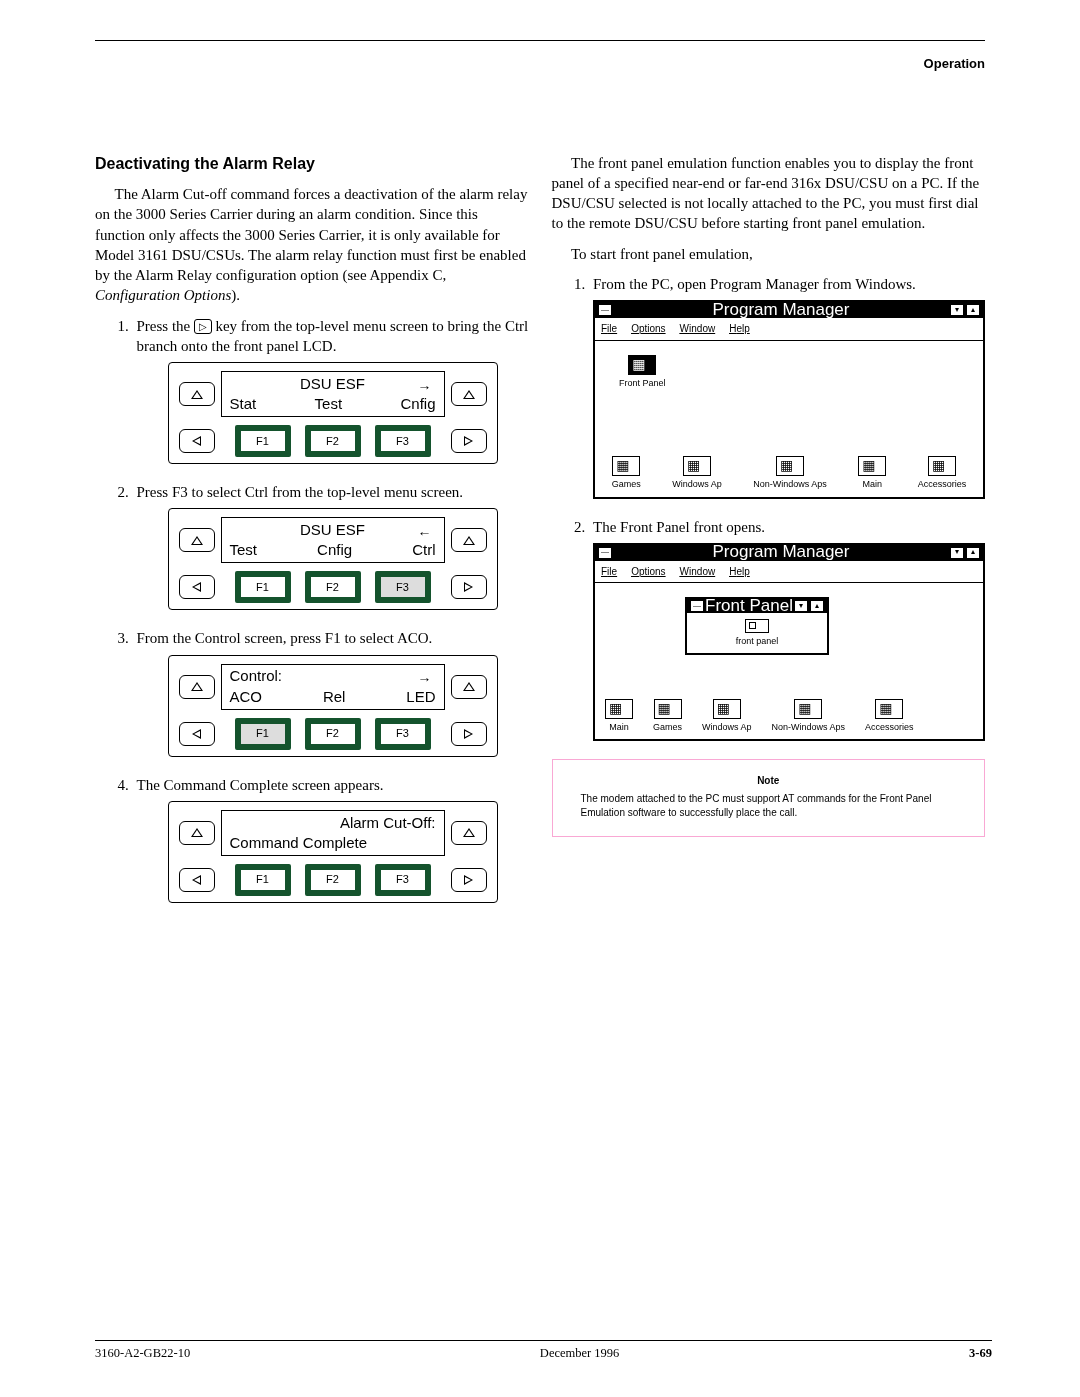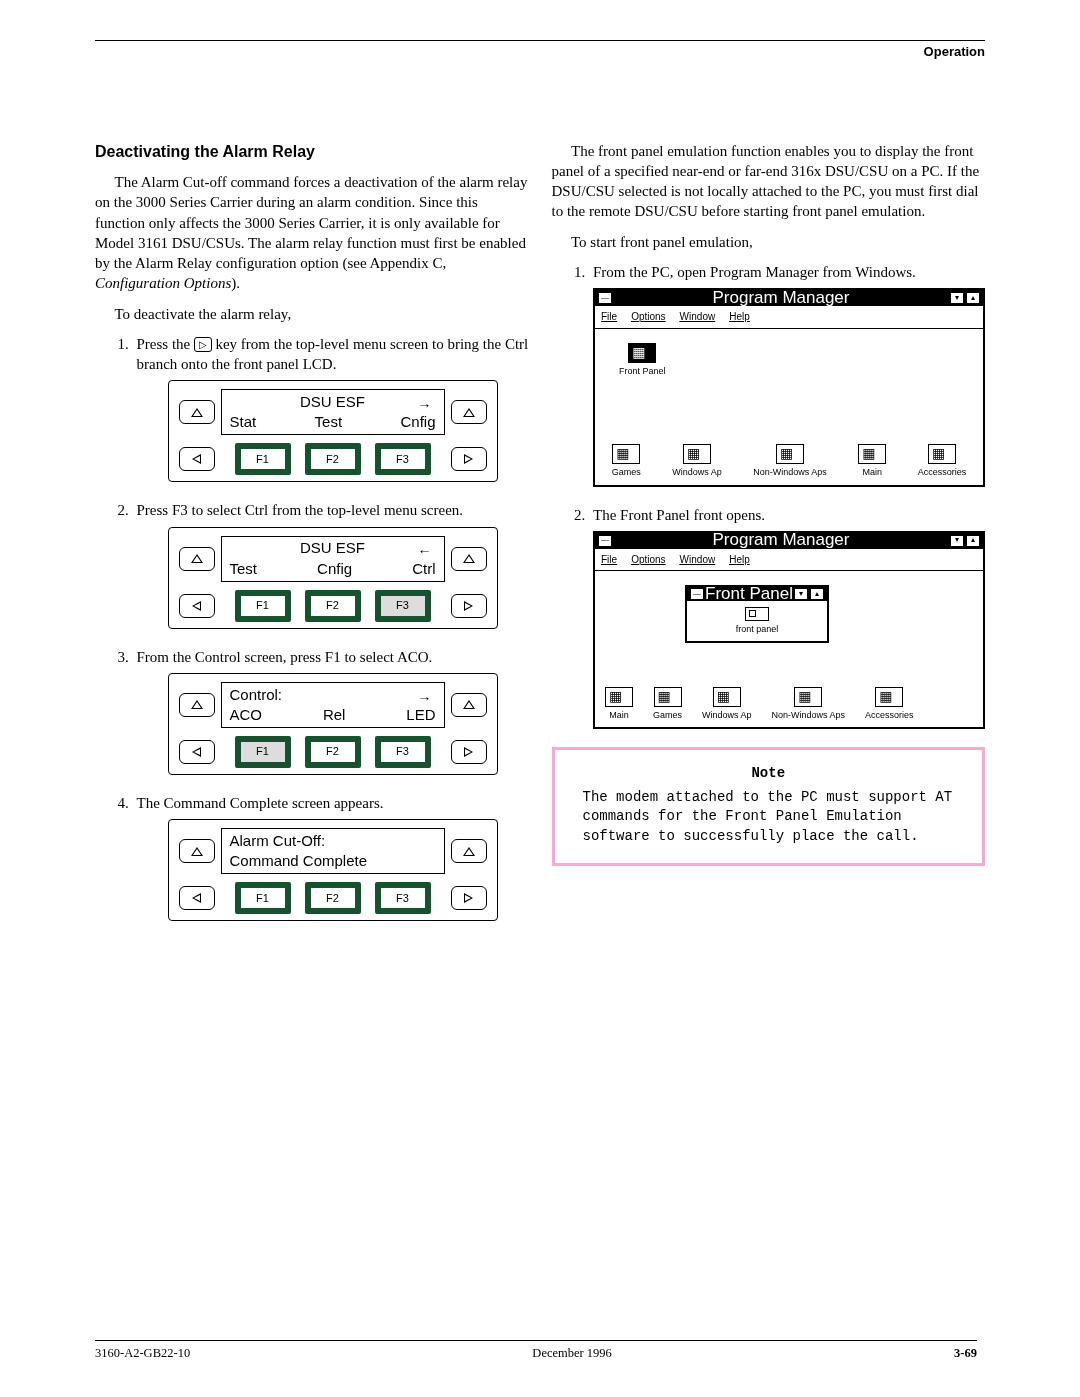--- a/index.html
+++ b/index.html
@@ -1,18 +1,18 @@
 <!DOCTYPE html>
 <html><head>
 <meta charset="utf-8">
 <style>
 body{margin:0;background:#fff;font-family:"Times New Roman",Times,serif;font-size:15px;color:#000;line-height:1.35}
 .page{width:1080px;height:1397px;margin:0 auto;position:relative;box-sizing:border-box;padding:40px 95px 30px}
 .hr{border:none;border-top:1px solid #000;margin:0}
-.header{display:flex;justify-content:flex-end;margin-top:2px}
+.header{display:flex;justify-content:flex-end;margin-top:14px}
 .header span{font-weight:bold;font-size:13px;font-family:Arial,sans-serif}
 .columns{display:flex;gap:23px;margin-top:80px}
 .col{flex:1;min-width:0}
 .section-title{font-family:Arial,Helvetica,sans-serif;font-weight:bold;font-size:16px;margin-bottom:10px}
 .h1{font-family:Arial,Helvetica,sans-serif;font-weight:bold;font-size:24px;line-height:1.15;margin-bottom:12px}
 .para{margin:0 0 10px;text-indent:1.3em}
 .ital{font-style:italic}
 ol.steps{list-style:decimal;padding-left:2.5em;margin:4px 0}
 ol.steps li{margin-bottom:10px;padding-left:4px}
 .lcd{border:1.5px solid #000;border-radius:4px;padding:8px 10px 6px;margin:6px auto 18px;width:308px;font-family:Arial,Helvetica,sans-serif}
@@ -47,44 +47,43 @@
 .picon.dark .ibox{background:#000}
 .picon.dark .ibox::before{color:#fff}
 .pm-icons{display:flex;gap:18px;position:absolute;bottom:6px;left:10px;right:10px;justify-content:space-around}
 .pm-top{margin:4px 0 0 18px}
 .pm-sub{border:2px solid #000;position:absolute;left:90px;top:14px;width:140px}
 .pm-sub .pm-title{height:14px}
 .pm-sub-body{padding:6px;display:flex;flex-direction:column;align-items:center;gap:2px}
 .pm-sub-body .dev{border:1px solid #000;width:22px;height:12px;position:relative;display:inline-block}
 .pm-sub-body .dev::before{content:"";position:absolute;left:3px;top:2px;width:5px;height:5px;border:1px solid #000}
 .pm-sub-body .lbl{font-size:9px}
-.note-box{border:3px solid #f9a8d4;padding:14px 28px 16px;margin-top:8px;font-family:Liberation Mono, monospace;font-size:14px;line-height:1.4}
+.note-box{border:1px solid #f9a8d4;padding:14px 28px 16px;margin-top:8px;font-family:Liberation Sans, sans-serif;font-size:10px;line-height:1.4}
 .note-box .note-title{text-align:center;font-weight:bold;margin-bottom:4px}
 .key-right{display:inline-block;border:1px solid #000;border-radius:3px;padding:0 4px;font-size:10px;vertical-align:1px}
-.footer{position:absolute;bottom:35px;left:95px;right:103px}
+.footer{position:absolute;bottom:35px;left:95px;right:88px}
 .footer-line{display:flex;justify-content:space-between;font-size:12.5px;margin-top:4px}
 .footer-line .r{font-weight:bold}
 </style>
 </head>
 <body>
 
 <div class="page">
   <hr class="hr">
   <div class="header">
     <span>Operation</span>
   </div>
 
   <div class="columns">
 
     <div class="col">
       <div class="section-title">Deactivating the Alarm Relay</div>
       <p class="para">
         <span>The Alarm Cut-off command forces a deactivation of the alarm relay on the 3000 Series Carrier during an alarm condition. Since this function only affects the 3000 Series Carrier, it is only available for Model 3161 DSU/CSUs. The alarm relay function must first be enabled by the Alarm Relay configuration option (see Appendix C, </span><span class="ital">Configuration Options</span><span>).</span>
       </p>
-      <p class="para">To deactivate the alarm relay,</p>
       <ol class="steps">
         <li>
           <span>Press the </span><span class="key-right">▷</span><span> key from the top-level menu screen to bring the Ctrl branch onto the front panel LCD.</span>
           <div class="lcd">
             <div class="lcd-row">
               <span class="btn">
                   <span class="tri-up"></span>
                 </span>
               <div class="lcd-screen">
                 <div class="lcd-hdr"><span>DSU ESF</span><span class="arrow">→</span></div>
@@ -182,21 +181,21 @@
           </div>
         </li>
         <li>
           <span>The Command Complete screen appears.</span>
           <div class="lcd">
             <div class="lcd-row">
               <span class="btn">
                   <span class="tri-up"></span>
                 </span>
               <div class="lcd-screen">
-                <div style="text-align:left">Alarm Cut-Off:</div>
+                <div style="text-align:right">Alarm Cut-Off:</div>
                 <div style="text-align:left">Command Complete</div>
               </div>
               <span class="btn">
                   <span class="tri-up"></span>
                 </span>
             </div>
             <div class="lcd-row">
               <span class="btn">
                   <span class="tri-left"></span>
                 </span>

